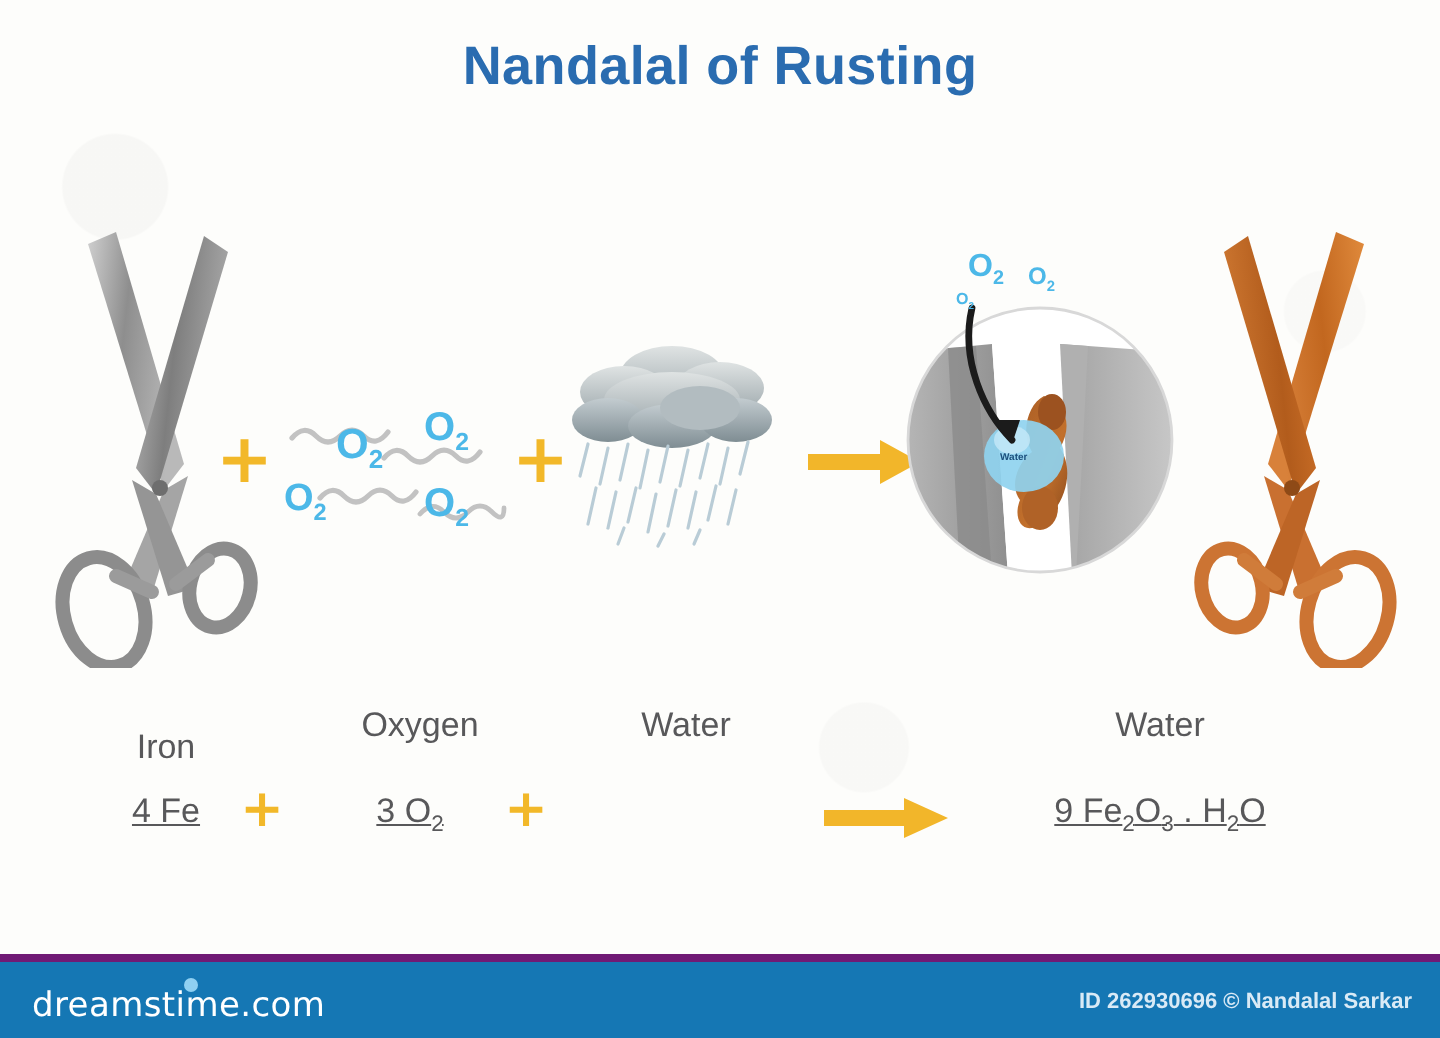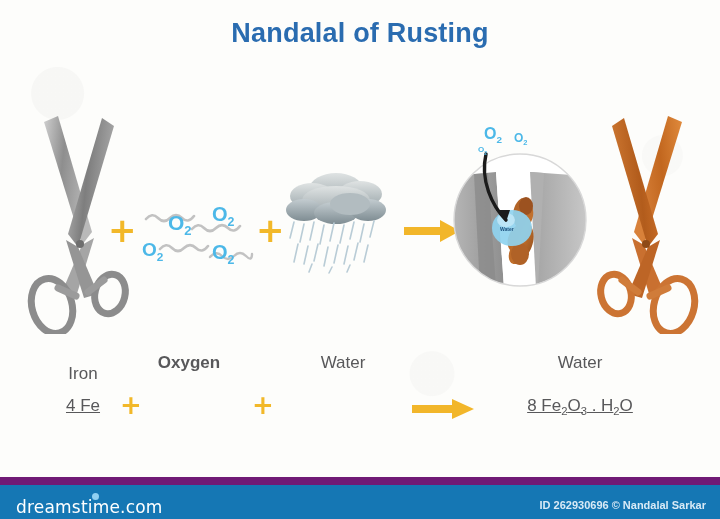--- a/index.html
+++ b/index.html
@@ -82,21 +82,21 @@
     line-height: 1;
     font-family: "DejaVu Sans", sans-serif;
     text-align: center;
   }
   
   #footer {
     position: absolute;
     left: 0; bottom: 0;
     width: 720px; height: 42px;
     background: #1577b4;
-    border-top: 8px solid #701a75;
+    border-top: 4px solid #701a75;
   }
   #logo {
     position: absolute;
     left: 16px; top: 12px;
     color: #ffffff;
     font-size: 17px;
     font-family: "DejaVu Sans", sans-serif;
     letter-spacing: 0.2px;
   }
   #logo .dot {
@@ -306,40 +306,43 @@
       <path d="M60,135 L48,128 L66,186 L80,182 Z" fill="#bd6526"></path>
       <ellipse cx="34" cy="194" rx="20" ry="28" transform="rotate(-16 34 194)" fill="none" stroke="#cc7433" stroke-width="7"></ellipse>
       <ellipse cx="92" cy="182" rx="15" ry="20" transform="rotate(14 92 182)" fill="none" stroke="#cc7433" stroke-width="7"></ellipse>
       <path d="M40,176 L58,184" stroke="#d07c3a" stroke-width="7" stroke-linecap="round"></path>
       <path d="M86,168 L70,180" stroke="#d07c3a" stroke-width="7" stroke-linecap="round"></path>
       <circle cx="62" cy="132" r="4" fill="#8e4a17"></circle>
     </g>
   </svg>
 
   <div class="label-row-item" style="left:28px; top:364px; width:110px;">Iron</div>
-  <div class="label-row-item" style="left:129px; top:353px; width:120px;font-weight:bold;">Oxygen</div>
+  <div class="label-row-item" style="left:150px; top:353px; width:120px;">Oxygen</div>
   <div class="label-row-item" style="left:288px; top:353px; width:110px;">Water</div>
   <div class="label-row-item" style="left:510px; top:353px; width:140px;">Water</div>
 
   <div class="eq-item" style="left:28px; top:396px; width:110px;">
     <span>4 Fe</span>
   </div>
 
   <div class="eq-plus" style="left:118px; top:392px; width:26px;">+</div>
 
+  <div class="eq-item" style="left:150px; top:396px; width:110px;">
+    <span>3 O</span><sub>2</sub>
+  </div>
 
   <div class="eq-plus" style="left:250px; top:392px; width:26px;">+</div>
 
 
   <svg class="abs" style="left:412px; top:398px;" width="64" height="22" viewBox="0 0 64 22">
     <path d="M0,7 L40,7 L40,1 L62,11 L40,21 L40,15 L0,15 Z" fill="#f2b62a"></path>
   </svg>
 
   <div class="eq-item" style="left:490px; top:396px; width:180px;">
-    <span>8 Fe</span><sub>2</sub><span>O</span><sub>3</sub><span> . H</span><sub>2</sub><span>O</span>
+    <span>9 Fe</span><sub>2</sub><span>O</span><sub>3</sub><span> . H</span><sub>2</sub><span>O</span>
   </div>
 
   <div id="footer">
     <div id="logo">
       <span>dreamstime.com</span>
       <span class="dot"></span>
     </div>
     <div id="credit">ID 262930696 © Nandalal Sarkar</div>
   </div>
 

